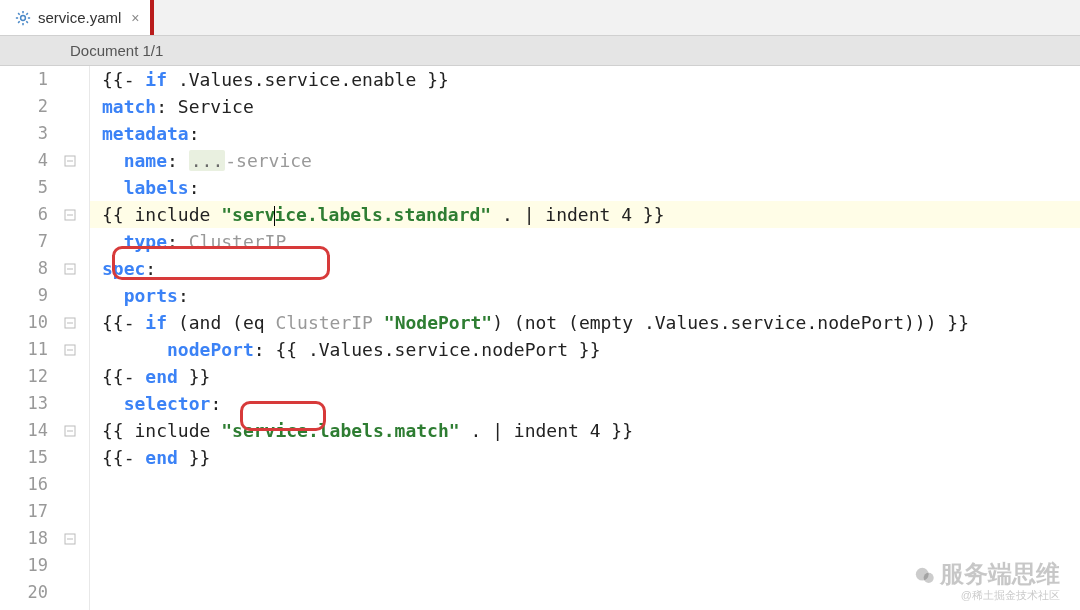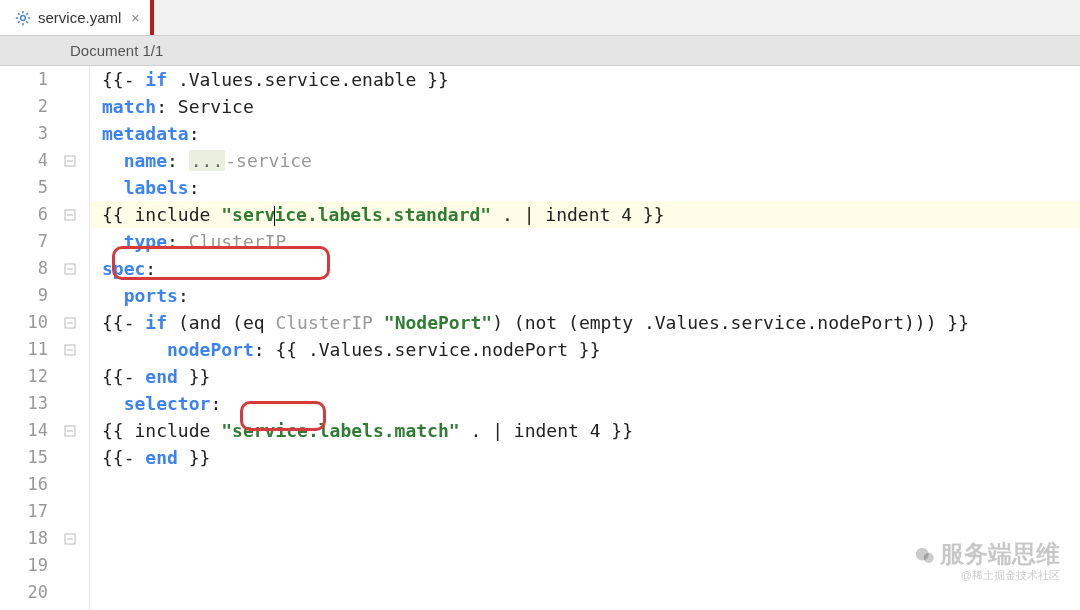--- a/index.html
+++ b/index.html
@@ -118,21 +118,21 @@
   }
   .red-box {
     position: absolute;
     border: 3px solid #d73a3a;
     border-radius: 10px;
     pointer-events: none;
   }
   .watermark {
     position: absolute;
     right: 20px;
-    bottom: 28px;
+    bottom: 8px;
     text-align: right;
     color: rgba(0,0,0,0.22);
     font-family: "PingFang SC","Microsoft YaHei",sans-serif;
     line-height: 1.2;
   }
   .watermark .l1 { font-size: 24px; font-weight: 600; }
   .watermark .l2 { font-size: 11px; }
   .watermark-icon {
     display:inline-block;
     width:22px;height:22px;

